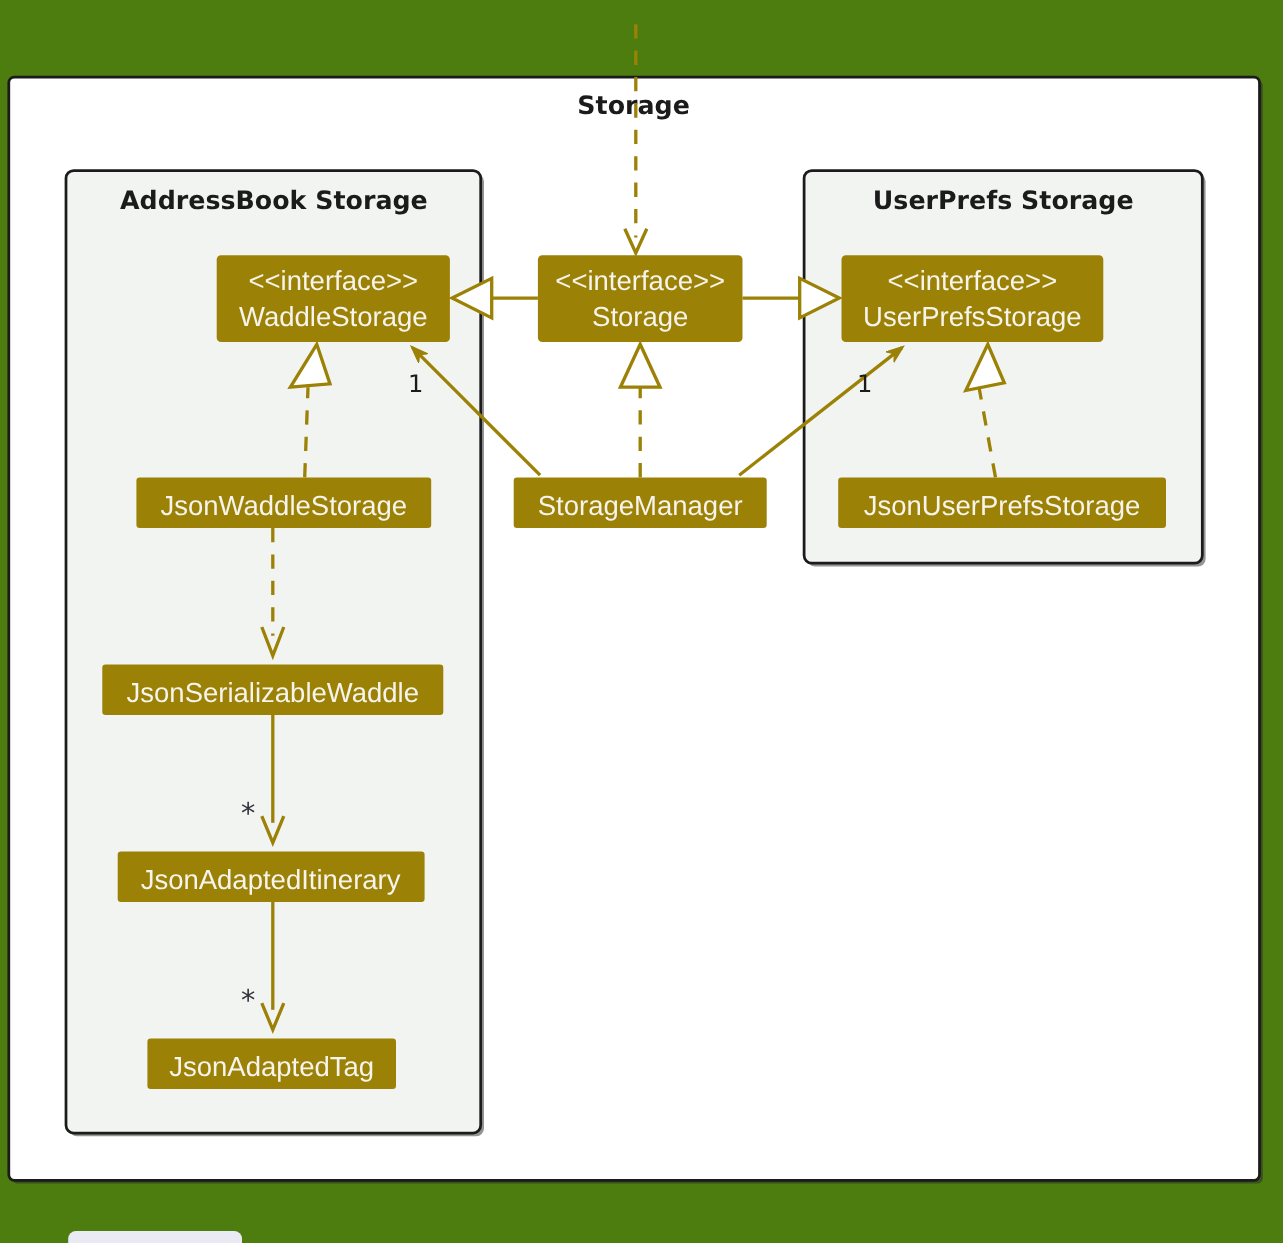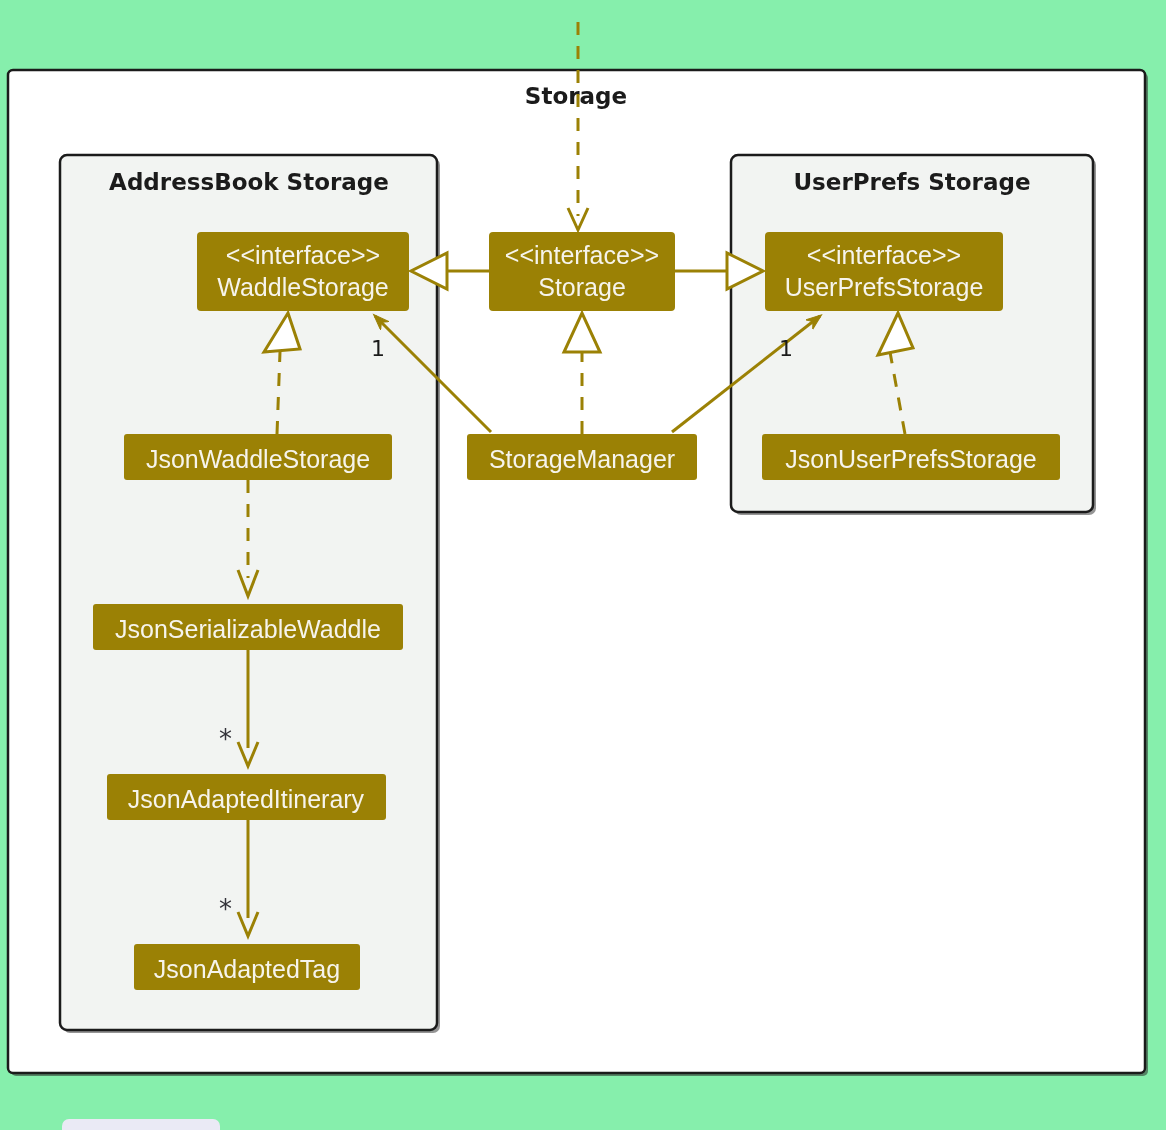--- a/index.html
+++ b/index.html
@@ -5,21 +5,21 @@
   html, body {
     margin: 0;
     padding: 0;
     background: #ffffff;
     font-family: "DejaVu Sans", sans-serif;
   }
   #canvas {
     position: relative;
     width: 1166px;
     height: 1130px;
-    background: #86efac;
+    background: #4d7c0f;
     overflow: hidden;
   }
   svg.diagram {
     position: absolute;
     left: 0;
     top: 0;
     width: 1166px;
     height: 1130px;
   }
   .pkg-title {

